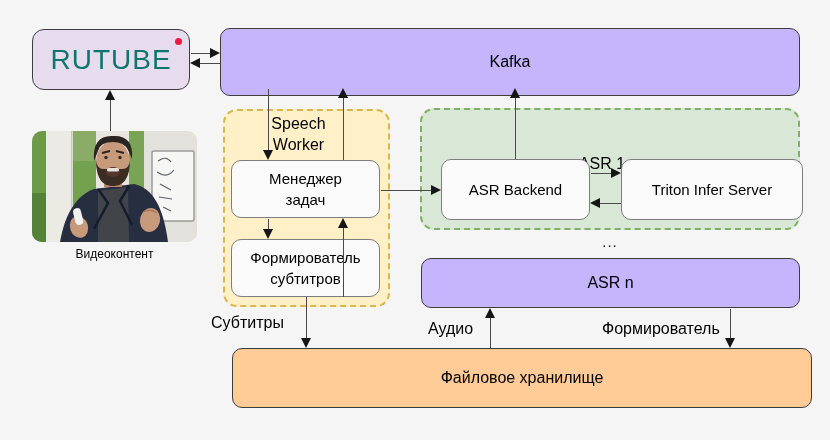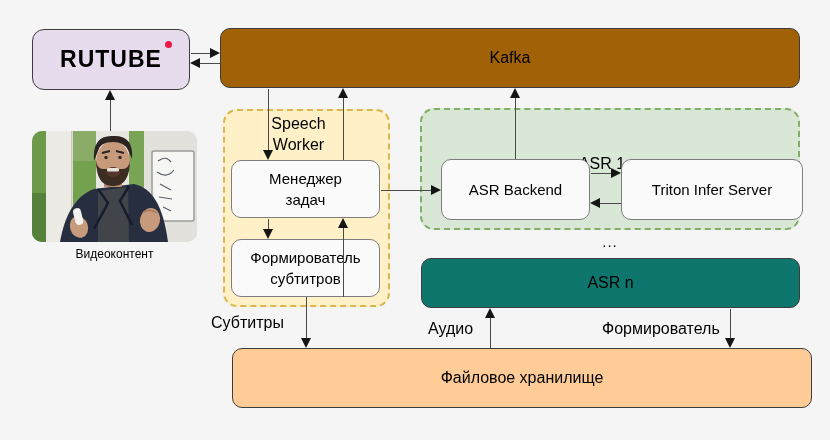--- a/index.html
+++ b/index.html
@@ -31,38 +31,38 @@
   .line-v { position:absolute; width:1.5px; background:#4a4a4a; }
   .line-h { position:absolute; height:1.5px; background:#4a4a4a; }
   .head { position:absolute; width:0; height:0; }
   .head-up    { border-left:5px solid transparent; border-right:5px solid transparent; border-bottom:10px solid #151515; }
   .head-down  { border-left:5px solid transparent; border-right:5px solid transparent; border-top:10px solid #151515; }
   .head-right { border-top:5px solid transparent; border-bottom:5px solid transparent; border-left:10px solid #151515; }
   .head-left  { border-top:5px solid transparent; border-bottom:5px solid transparent; border-right:10px solid #151515; }
 
   
   .rutube { left:32px; top:29px; width:158px; height:61px; background:#e7dcee; border-radius:12px; }
-  .rutube-logo { position:relative; font-size:23px; font-weight:bold; letter-spacing:1px; color:#000000; }
+  .rutube-logo { position:relative; font-size:28px; font-weight:normal; letter-spacing:1px; color:#0f766e; }
   .rutube-dot { position:absolute; top:-3px; right:-10px; width:7px; height:7px; border-radius:50%; background:#ec1944; }
-  .kafka { left:220px; top:28px; width:580px; height:60px; background:#a16207;align-items:center; }
+  .kafka { left:220px; top:28px; width:580px; height:68px; background:#c4b5fd;align-items:center; }
   .video-thumb { position:absolute; left:32px; top:131px; width:165px; height:111px; border-radius:10px; overflow:hidden; }
   .video-caption { position:absolute; left:32px; top:247px; width:165px; text-align:center; font-size:12px; }
   .speech-worker { left:223px; top:109px; width:167px; height:198px; background:#fff0c7; border-color:#d9b64e; }
   .speech-worker .group-title { top:3px; }
   .speech-worker .group-title span { width:72px; }
   .task-manager { left:231px; top:160px; width:149px; height:58px; }
   .task-manager span { width:100px; }
   .subtitle-former { left:231px; top:239px; width:149px; height:58px; }
   .subtitle-former span { width:122px; }
   .asr1 { left:420px; top:108px; width:380px; height:122px; background:#d9e8d6; border-color:#7fae64; }
   .asr1 .group-title { top:12px;margin-top:32px; }
   .asr-backend { left:441px; top:159px; width:149px; height:61px; }
   .triton { left:621px; top:159px; width:182px; height:61px; }
   .ellipsis { position:absolute; left:420px; top:233px; width:380px; text-align:center; font-size:15px; letter-spacing:1px; }
-  .asr-n { left:421px; top:258px; width:379px; height:50px; background:#0f766e; }
+  .asr-n { left:421px; top:258px; width:379px; height:50px; background:#c4b5fd; }
   .file-storage { left:220px; top:348px; width:580px; height:60px; background:#ffcb97;margin-left:12px; }
   .lbl-subtitles { left:211px; top:314px; }
   .lbl-audio { left:428px; top:320px; }
   .lbl-transcription { left:602px; top:320px; }
 </style>
 </head>
 <body>
 
 <div class="canvas">
 

